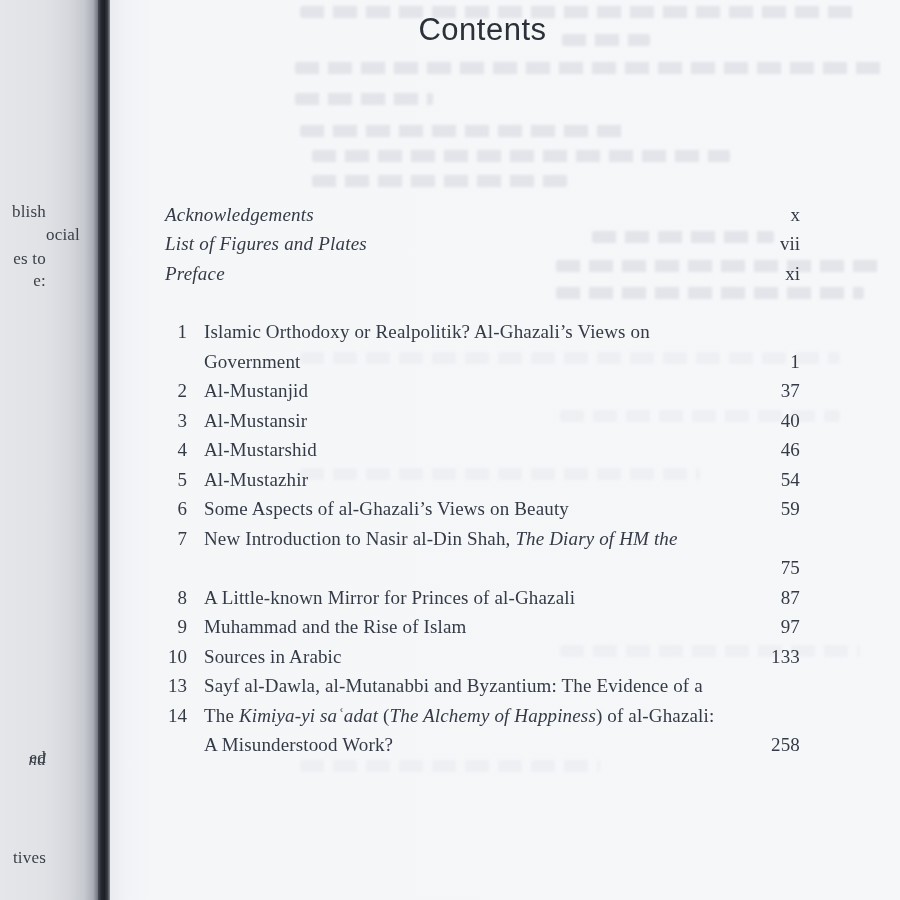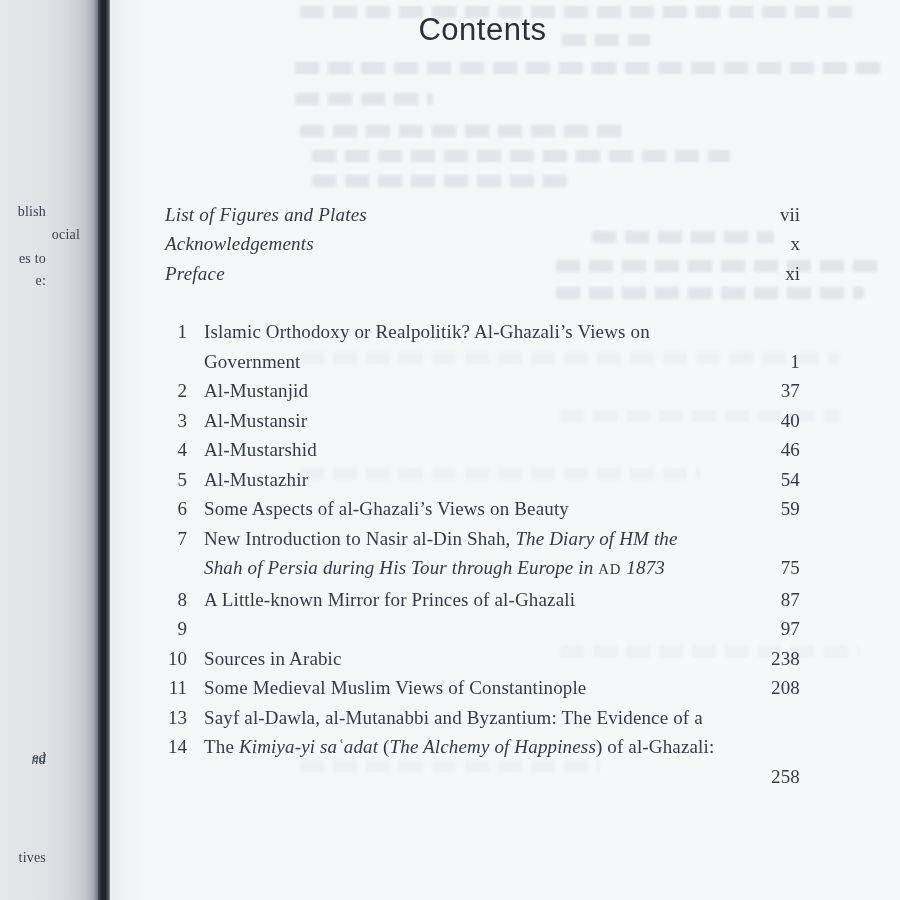--- a/index.html
+++ b/index.html
@@ -17,21 +17,21 @@
     position: absolute; left: 0; top: 0;
     width: 98px; height: 900px;
     background: linear-gradient(to right,
       #e4e6ea 0%, #e0e2e6 45%, #d6d8dd 70%,
       #c6c9cf 86%, #aaadb5 95%, #6f737b 100%);
   }
   .frag-line {
     position: absolute;
     left: 0; width: 46px;
     text-align: right;
-    font-size: 14px;
+    font-size: 17px;
     line-height: 22px;
     color: #3b414b;
     letter-spacing: 0.2px;
     white-space: nowrap;
   }
 
   
   .gutter {
     position: absolute; left: 98px; top: 0;
     width: 12px; height: 900px;
@@ -135,28 +135,28 @@
       <div class="ghost faint" style="left: 190px; top: 468px; width: 400px;"></div>
       <div class="ghost faint" style="left: 450px; top: 645px; width: 300px;"></div>
       <div class="ghost faint" style="left: 190px; top: 760px; width: 300px;"></div>
     </div>
 
   <h1 class="page-title">Contents</h1>
 
   <div class="toc">
     <div class="front-matter" id="front-matter">
         <div class="fm-row">
+          <span class="fm-label">Acknowledgements</span>
+          <span class="fill"></span>
+          <span class="pg">x</span>
+        </div>
+        <div class="fm-row">
           <span class="fm-label">List of Figures and Plates</span>
           <span class="fill"></span>
           <span class="pg">vii</span>
-        </div>
-        <div class="fm-row">
-          <span class="fm-label">Acknowledgements</span>
-          <span class="fill"></span>
-          <span class="pg">x</span>
         </div>
         <div class="fm-row">
           <span class="fm-label">Preface</span>
           <span class="fill"></span>
           <span class="pg">xi</span>
         </div>
       </div>
     <div class="chapters" id="chapters">
         <div class="ch-row">
           <span class="ch-num">1</span>
@@ -221,80 +221,71 @@
             </div>
           </div>
         </div>
         <div class="ch-row">
           <span class="ch-num">7</span>
           <div class="ch-body">
             <div class="ch-line">
               <span class="lt"><span>New Introduction to Nasir al-Din Shah, </span><em>The Diary of HM the</em></span>
             </div>
             <div class="ch-line">
-              <span class="lt"><em>Shah of Persia during His Tour through Europe in </em><span class="sc">AD</span><em> 1873</em></span>
               <span class="fill"></span>
               <span class="pg">75</span>
             </div>
           </div>
         </div>
         <div class="ch-row">
           <span class="ch-num">8</span>
           <div class="ch-body">
             <div class="ch-line">
               <span class="lt"><span>A Little-known Mirror for Princes of al-Ghazali</span></span>
               <span class="fill"></span>
               <span class="pg">87</span>
             </div>
           </div>
         </div>
         <div class="ch-row">
           <span class="ch-num">9</span>
           <div class="ch-body">
             <div class="ch-line">
+              <span class="lt"><span>Muhammad and the Rise of Islam</span></span>
               <span class="fill"></span>
               <span class="pg">97</span>
             </div>
           </div>
         </div>
         <div class="ch-row">
           <span class="ch-num">10</span>
           <div class="ch-body">
             <div class="ch-line">
               <span class="lt"><span>Sources in Arabic</span></span>
               <span class="fill"></span>
-              <span class="pg">238</span>
-            </div>
-          </div>
-        </div>
-        <div class="ch-row">
-          <span class="ch-num">11</span>
-          <div class="ch-body">
-            <div class="ch-line">
-              <span class="lt"><span>Some Medieval Muslim Views of Constantinople</span></span>
-              <span class="fill"></span>
-              <span class="pg">208</span>
+              <span class="pg">133</span>
             </div>
           </div>
         </div>
         <div class="ch-row">
           <span class="ch-num">13</span>
           <div class="ch-body">
             <div class="ch-line">
               <span class="lt"><span>Sayf al-Dawla, al-Mutanabbi and Byzantium: The Evidence of a</span></span>
             </div>
           </div>
         </div>
         <div class="ch-row">
           <span class="ch-num">14</span>
           <div class="ch-body">
             <div class="ch-line">
               <span class="lt"><span>The </span><em>Kimiya-yi saʿadat</em><span> (</span><em>The Alchemy of Happiness</em><span>) of al-Ghazali:</span></span>
             </div>
             <div class="ch-line">
+              <span class="lt"><span>A Misunderstood Work?</span></span>
               <span class="fill"></span>
               <span class="pg">258</span>
             </div>
           </div>
         </div>
       </div>
   </div>
 </div>
 
 </body></html>

